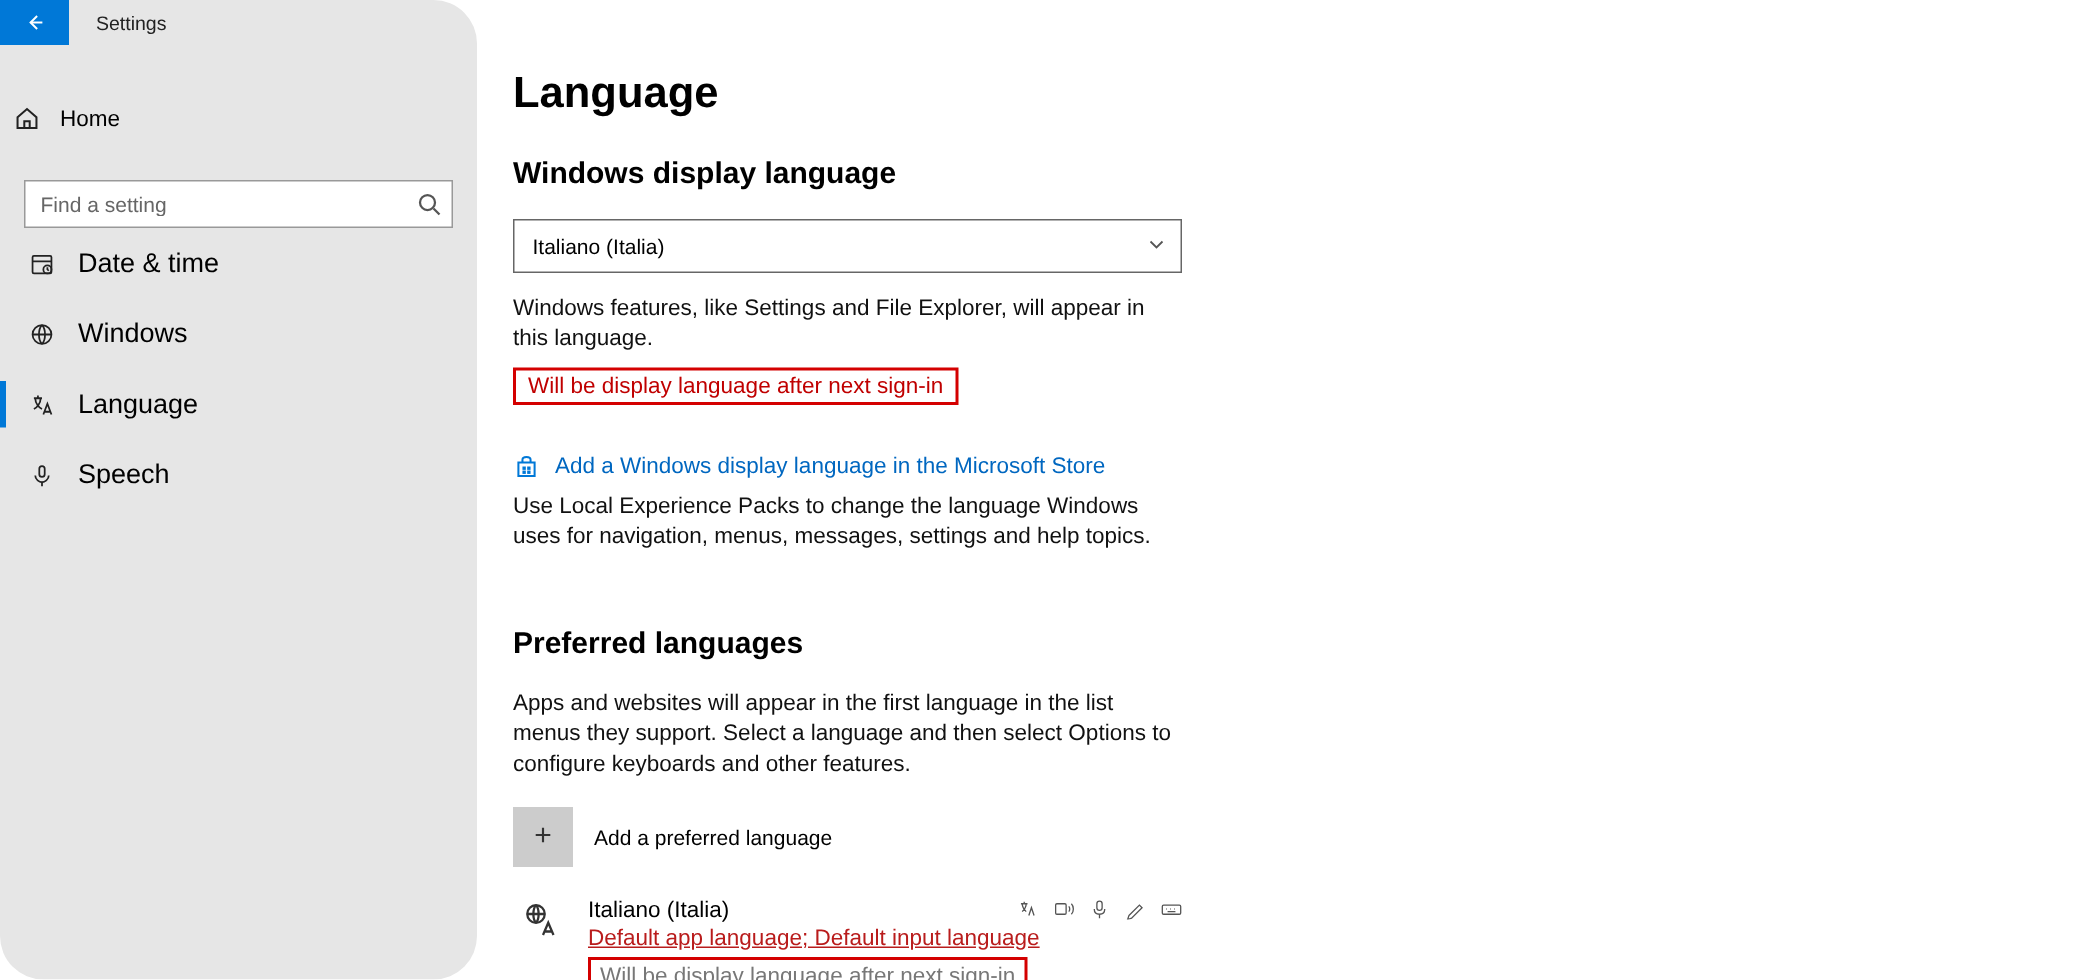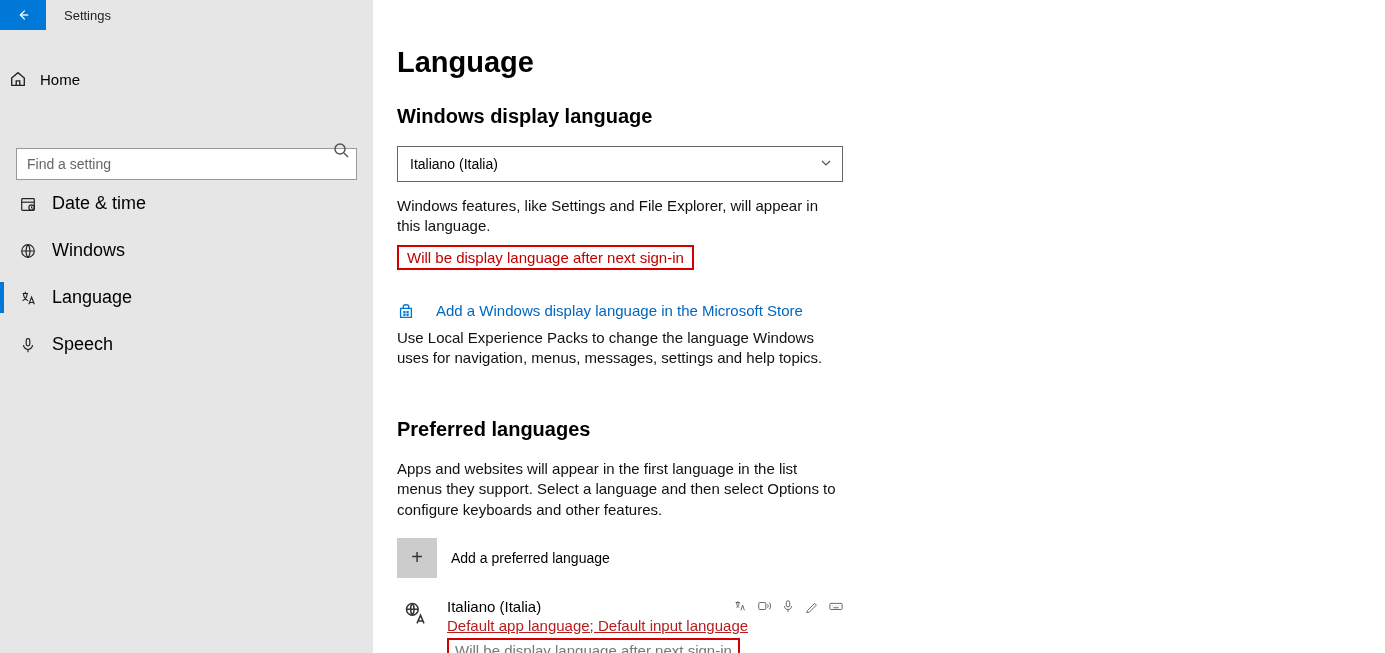--- a/index.html
+++ b/index.html
@@ -1,42 +1,42 @@
 <!DOCTYPE html>
 <html><head>
 <meta charset="utf-8">
 <style>
   * { box-sizing: border-box; margin: 0; padding: 0; }
   body { font-family: "Segoe UI", Arial, sans-serif; font-size: 14px; color: #000; background: #fff; width: 1385px; height: 653px; overflow: hidden; }
   .app { display: flex; height: 100%; }
-  .sidebar { width: 373px; background: #e6e6e6; color: #000; flex-shrink: 0; }
+  .sidebar { width: 318px; background: #e6e6e6; color: #000; flex-shrink: 0; border-radius: 29px; }
   .header { display: flex; align-items: center; height: 30px; }
   .back-btn { width: 46px; height: 30px; background: #0078d7; display: flex; align-items: center; justify-content: center; cursor: pointer; }
   .back-btn svg { width: 14px; height: 14px; }
   .header-title { font-size: 13px; margin-left: 18px; color: #222; }
   .home-row { display: flex; align-items: center; padding: 14px 8px; font-size: 15px; cursor: pointer; margin-top: 26px; }
   .home-row .icon { width: 20px; display: flex; align-items: center; justify-content: center; margin-right: 12px; }
   .search-wrap { margin: 18px 16px 0 16px; position: relative; }
-  .search-input { width: 100%; height: 32px; border: 1px solid #999; background: #fff; padding: 0 30px 0 10px; font-size: 14px; font-family: inherit; color: #333; margin-top: 28px; }
+  .search-input { width: 100%; height: 32px; border: 1px solid #999; background: #fff; padding: 0 30px 0 10px; font-size: 14px; font-family: inherit; color: #333; }
   .search-input::placeholder { color: #666; }
   .search-icon { position: absolute; right: 8px; top: 50%; transform: translateY(-50%); width: 16px; height: 16px; color: #555; }
   .section-label { font-size: 15px; font-weight: 600; margin: 26px 18px 10px 18px; }
   .nav-item { display: flex; align-items: center; padding: 13px 18px; font-size: 18px; cursor: pointer; position: relative; }
   .nav-item .icon { width: 20px; display: flex; align-items: center; justify-content: center; margin-right: 14px; color: #222; }
   .nav-item.active::before { content:""; position:absolute; left:0; top:8px; bottom:8px; width:4px; background:#0078d7; }
 
   .main { flex: 1; padding: 46px 24px 0 24px; overflow: auto; }
   .page-title { font-size: 29px; font-weight: 600; margin-bottom: 26px; }
   .subsection-title { font-size: 20px; font-weight: 600; margin-bottom: 18px; }
   .dropdown { width: 446px; height: 36px; border: 1px solid #666; display: flex; align-items: center; padding: 0 12px; position: relative; cursor: pointer; margin-bottom: 14px; }
   .dropdown .chev { position: absolute; right: 10px; top: 50%; transform: translateY(-50%); color: #555; }
   .helper-text { font-size: 15px; color: #111; max-width: 446px; line-height: 1.35; }
   .notice-row { display: inline-block; border: 2px solid #d40000; padding: 2px 8px; margin-top: 8px; }
   .notice-text { color: #c00000; font-size: 15px; }
-  .store-link-row { display: flex; align-items: center; margin-top: 32px; gap: 21px; }
+  .store-link-row { display: flex; align-items: center; margin-top: 32px; gap: 10px; }
   .store-icon { width: 18px; height: 18px; color: #0078d7; }
   .link { color: #0067c0; font-size: 15px; cursor: pointer; }
   .sub-helper { font-size: 15px; color: #111; max-width: 446px; line-height: 1.35; margin-top: 8px; }
 
   .preferred-block { margin-top: 50px; }
   .add-row { display: flex; align-items: center; margin-top: 18px; gap: 14px; cursor: pointer; }
   .add-btn { width: 40px; height: 40px; background: #ccc; display:flex; align-items:center; justify-content:center; }
   .plus { font-size: 20px; color: #333; }
 
   .lang-item { display: flex; margin-top: 20px; width: 446px; }

